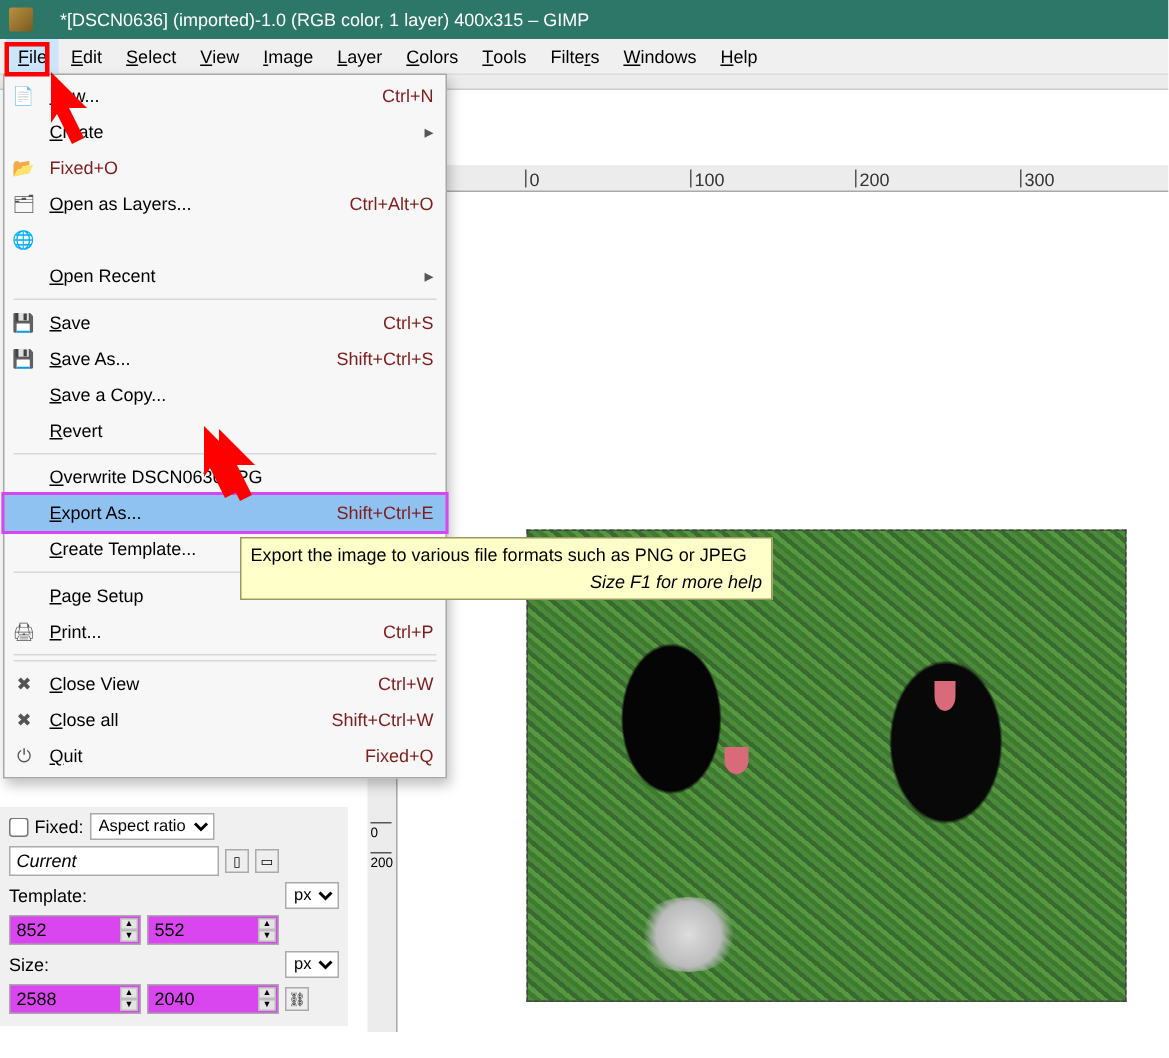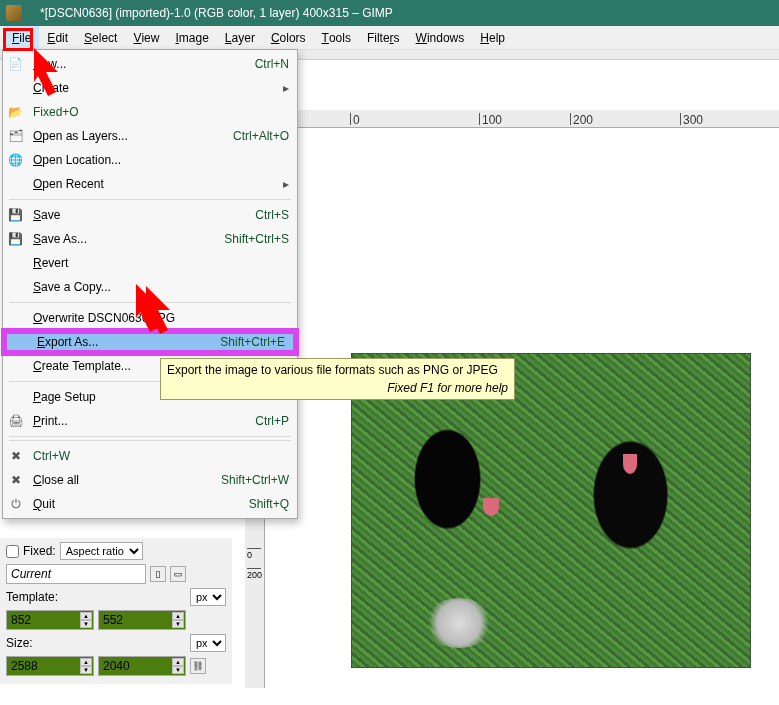--- a/index.html
+++ b/index.html
@@ -15,23 +15,23 @@
 .menubar .menu-item .ul { text-decoration: underline; }
 .file-highlight { position: absolute; left: 3px; top: 28px; width: 30px; height: 23px; border: 3px solid #ff0000; z-index: 50; pointer-events:none;}
 
 .toolbar-strip { height: 10px; background: #ececec; border-bottom:1px solid #ccc;}
 
 .dropdown { position: absolute; left: 2px; top: 49px; width: 296px; background: #f7f7f7; border: 1px solid #a8a8a8; box-shadow: 2px 4px 8px rgba(0,0,0,.25); z-index: 30; padding: 2px 0; }
 .dropdown .sep { height: 1px; background: #d8d8d8; margin: 3px 6px; }
 .dropdown .row { display: flex; align-items: center; height: 24px; padding: 0 8px 0 4px; gap: 8px; }
 .dropdown .row .ic { width: 18px; height: 16px; display:flex; align-items:center; justify-content:center; color:#555; }
 .dropdown .row .lbl { flex: 1; }
-.dropdown .row .shortcut { color: #14532d; }
+.dropdown .row .shortcut { color: #7f1d1d; }
 .dropdown .row .arrow { color:#555; }
-.dropdown .row.highlight { background: #8fc2f0; border: 6px solid #d946ef; margin: -2px; height: 28px; padding:0 8px 0 4px;}
+.dropdown .row.highlight { background: #8fc2f0; border: 2px solid #d946ef; margin: -2px; height: 28px; padding:0 8px 0 4px;}
 
 .tooltip { position: absolute; left: 160px; top: 358px; width: 355px; background: #ffffca; border: 1px solid #9a9a60; padding: 4px 6px; z-index: 60; font-size: 12px; }
 .tooltip .help { font-style: italic; text-align: right; margin-top: 4px; }
 
 .arrow-cursor { position:absolute; z-index:55; }
 .arrow-cursor svg { display:block; }
 
 .ruler-h { position:absolute; left: 270px; top: 110px; right: 0; height: 18px; background:#ececec; border-bottom:1px solid #aaa; font-size:9px; color:#333;}
 .ruler-h .tick { position:absolute; top:3px; border-left:1px solid #555; height:12px; padding-left:2px;}
 .ruler-v { position:absolute; left:245px; top:128px; width:20px; height:560px; background:#ececec; border-right:1px solid #aaa;}
@@ -43,21 +43,21 @@
   radial-gradient(ellipse 90px 130px at 70% 45%, #080808 0%, #080808 40%, transparent 42%),
   repeating-linear-gradient(40deg,#4a8a3a 0 3px,#3f7a30 3px 6px,#569840 6px 9px,#3a6a2f 9px 12px);
 }
 .canvas .dog-tongue1{position:absolute;left:33%;top:46%;width:16px;height:18px;background:#d86a7a;border-radius:0 0 50% 50%;}
 .canvas .dog-tongue2{position:absolute;left:68%;top:32%;width:14px;height:20px;background:#d86a7a;border-radius:0 0 50% 50%;}
 .canvas .whitepatch{position:absolute;left:18%;bottom:6%;width:70px;height:50px;background:radial-gradient(circle,#ddd 0%,#bbb 50%,transparent 70%);
 border-radius:50%;}
 
 .left-panel { position:absolute; left:0; top:538px; width:232px; background:#f0f0f0; padding:4px 6px;}
 .left-panel .row { display:flex; align-items:center; gap:4px; margin-bottom:4px;}
-.left-panel .numfield { width:88px; border:1px solid #aaa; padding:2px 4px; display:inline-block; background:#4d7c0f; position:relative;}
+.left-panel .numfield { width:88px; border:1px solid #aaa; padding:2px 4px; display:inline-block; background:#d946ef; position:relative;}
 .left-panel .numfield .spin{position:absolute;right:1px;top:1px;bottom:1px;width:12px;display:flex;flex-direction:column;}
 .left-panel .numfield .spin span{flex:1;font-size:6px;text-align:center;background:#e4e4e4;border:1px solid #bbb;line-height:6px;}
 .left-panel select{border:1px solid #aaa;background:#fff;font-size:11px;padding:1px;}
 .left-panel .current-box{border:1px solid #aaa;background:#fff;padding:2px 4px;font-style:italic;width:140px;}
 .left-panel .small-btn{width:16px;height:16px;border:1px solid #aaa;background:#eee;display:inline-flex;align-items:center;justify-content:center;font-size:9px;}
 </style>
 </head>
 <body>
 
 <div class="titlebar">
@@ -102,45 +102,44 @@
       <span class="ic">📂</span>
       <span class="shortcut">Fixed+O</span>
     </div>
     <div class="row">
       <span class="ic">🗂</span>
       <span class="lbl"><span style="text-decoration:underline">O</span>pen as Layers...</span>
       <span class="shortcut">Ctrl+Alt+O</span>
     </div>
     <div class="row">
       <span class="ic">🌐</span>
-      <span class="lbl"><span style="text-decoration:underline">O</span>pen Location...</span>
     </div>
     <div class="row">
       <span class="ic"></span>
       <span class="lbl"><span style="text-decoration:underline">O</span>pen Recent</span>
       <span class="arrow">▸</span>
     </div>
     <div class="sep"></div>
     <div class="row">
       <span class="ic">💾</span>
       <span class="lbl"><span style="text-decoration:underline">S</span>ave</span>
       <span class="shortcut">Ctrl+S</span>
     </div>
     <div class="row">
       <span class="ic">💾</span>
       <span class="lbl"><span style="text-decoration:underline">S</span>ave As...</span>
       <span class="shortcut">Shift+Ctrl+S</span>
     </div>
     <div class="row">
       <span class="ic"></span>
+      <span class="lbl"><span style="text-decoration:underline">S</span>ave a Copy...</span>
+    </div>
+    <div class="row">
+      <span class="ic"></span>
       <span class="lbl"><span style="text-decoration:underline">R</span>evert</span>
-    </div>
-    <div class="row">
-      <span class="ic"></span>
-      <span class="lbl"><span style="text-decoration:underline">S</span>ave a Copy...</span>
     </div>
     <div class="sep"></div>
     <div class="row">
       <span class="ic"></span>
       <span class="lbl"><span style="text-decoration:underline">O</span>verwrite DSCN0636.JPG</span>
     </div>
     <div class="row highlight">
       <span class="ic"></span>
       <span class="lbl"><span style="text-decoration:underline">E</span>xport As...</span>
       <span class="shortcut">Shift+Ctrl+E</span>
@@ -156,49 +155,50 @@
     </div>
     <div class="row">
       <span class="ic">🖨</span>
       <span class="lbl"><span style="text-decoration:underline">P</span>rint...</span>
       <span class="shortcut">Ctrl+P</span>
     </div>
     <div class="sep"></div>
     <div class="sep"></div>
     <div class="row">
       <span class="ic">✖</span>
+      <span class="lbl"><span style="text-decoration:underline">C</span>lose View</span>
       <span class="shortcut">Ctrl+W</span>
     </div>
     <div class="row">
       <span class="ic">✖</span>
       <span class="lbl"><span style="text-decoration:underline">C</span>lose all</span>
       <span class="shortcut">Shift+Ctrl+W</span>
     </div>
     <div class="row">
       <span class="ic">⏻</span>
       <span class="lbl"><span style="text-decoration:underline">Q</span>uit</span>
-      <span class="shortcut">Shift+Q</span>
+      <span class="shortcut">Fixed+Q</span>
     </div>
   </div>
 
 <div class="arrow-cursor" style="left:136px;top:284px;">
 <svg width="54" height="54">
       <polygon points="54,54 30,30 42,30 32,10 40,6 50,26 54,20" fill="#ff0000" transform="rotate(180 27 27)"></polygon>
       <polygon points="0,0 24,24 12,24 22,44 14,48 4,28 0,34" fill="#ff0000" transform="translate(10,2)"></polygon>
     </svg>
 </div>
 
 <div class="tooltip">
   <div>Export the image to various file formats such as PNG or JPEG</div>
-  <div class="help">Fixed F1 for more help</div>
+  <div class="help">Size F1 for more help</div>
 </div>
 
 <div class="ruler-h" id="rulerH">
     <div class="tick" style="left: 80px;">0</div>
-    <div class="tick" style="left: 190px; margin-left: 19px;">100</div>
+    <div class="tick" style="left: 190px;">100</div>
     <div class="tick" style="left: 300px;">200</div>
     <div class="tick" style="left: 410px;">300</div>
   </div>
 <div class="ruler-v" id="rulerV">
     <div class="tick" style="top: 420px;">0</div>
     <div class="tick" style="top: 440px;">200</div>
   </div>
 
 <div class="canvas">
   <div class="dog-tongue1"></div>

